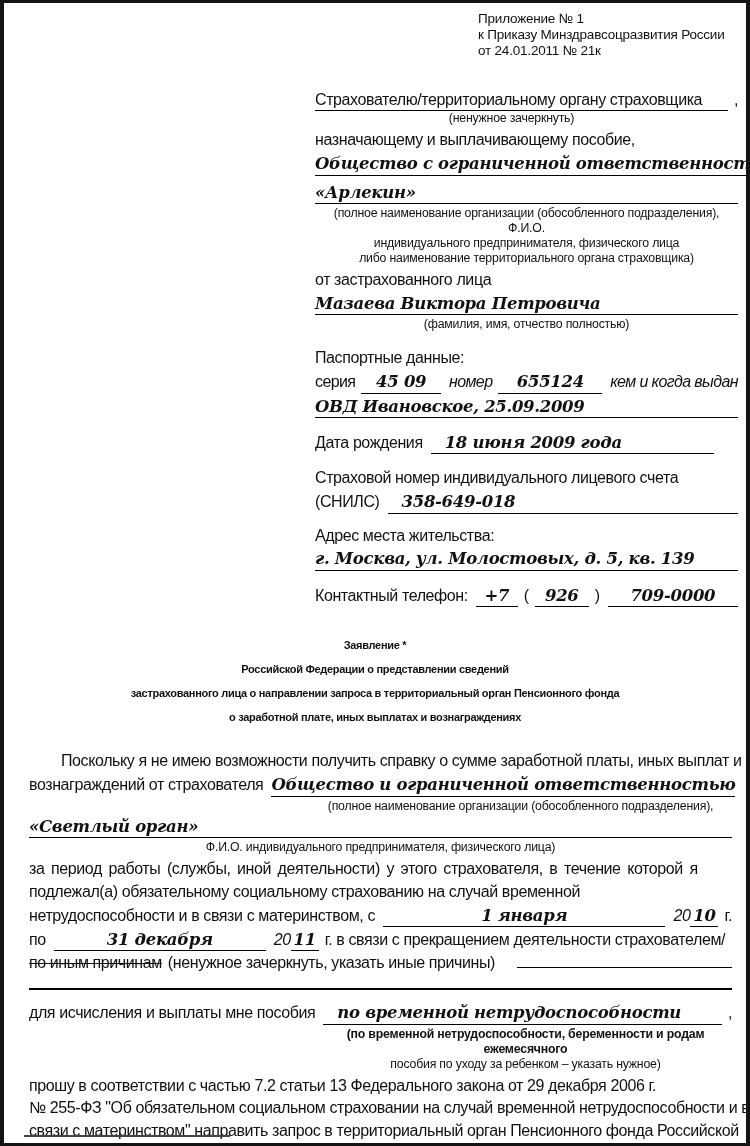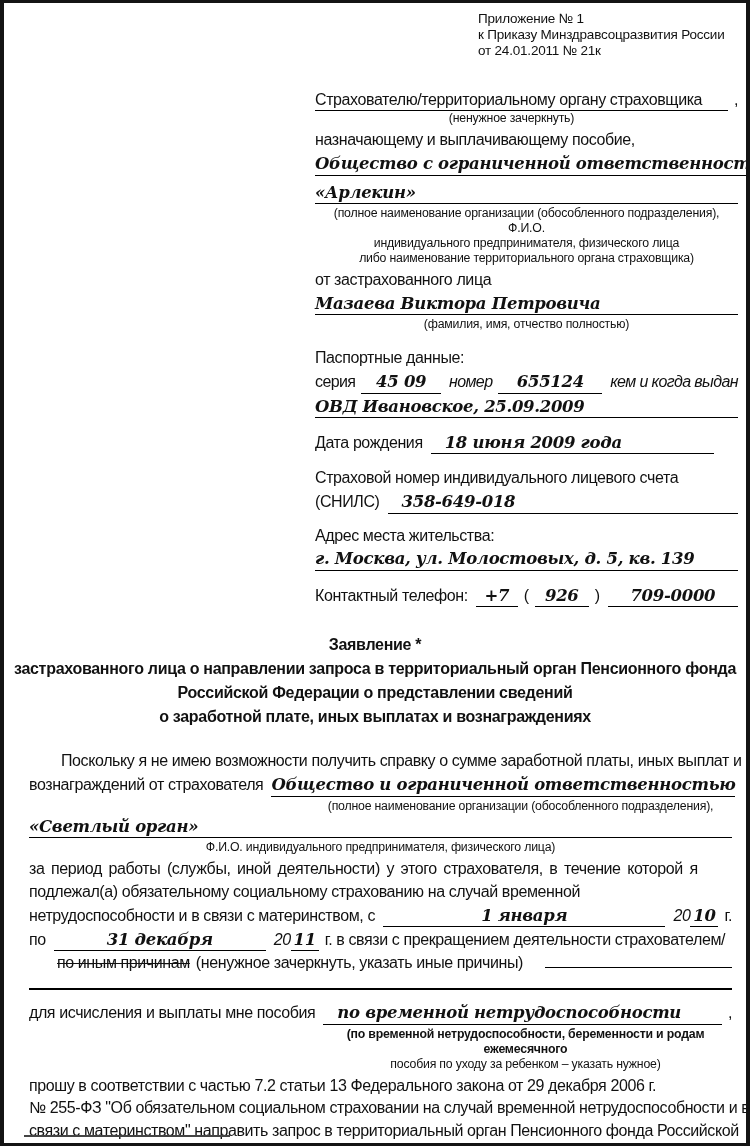--- a/index.html
+++ b/index.html
@@ -35,25 +35,25 @@
     white-space: nowrap;
   }
   .center { text-align: center; }
   .left-pad { padding-left: 14px; }
   .caption { font-size: 12.3px; letter-spacing: -0.2px; text-align: center; line-height: 1.22; }
   .nowrap { white-space: nowrap; }
   .mt2 { margin-top: 2px; } .mt4 { margin-top: 4px; } .mt6 { margin-top: 6px; }
   .mt8 { margin-top: 4px; } .mt12 { margin-top: 12px; } .mt14 { margin-top: 14px; }
   .mt16 { margin-top: 16px; }
   .gap6 { margin-left: 6px; } .gap8 { margin-left: 8px; font-style: italic; }
-  .title-block { margin-top: 26px; text-align: center; font-weight: bold; font-size: 16px; line-height: 24px; letter-spacing: -0.3px; }
+  .title-block { margin-top: 26px; text-align: center; font-weight: bold; font-size: 11px; line-height: 24px; letter-spacing: -0.3px; }
   .body-block { margin: 0 14px 0 25px; }
   .indent { text-indent: 32px; }
   .wide-words { word-spacing: 2.5px; }
-  .strike { text-decoration: line-through; margin-left: 28px; }
+  .strike { text-decoration: line-through; }
   .divider { height: 2px; background: #000; margin-top: 14px; }
   .footnote { position: absolute; left: 20px; bottom: 6px; }
   .footnote-rule { width: 206px; height: 2px; background: #444; }
   .footnote-text { margin: 6px 0 0 40px; font-family: "DejaVu Serif", serif; font-size: 13px; letter-spacing: 0; }
   .smallrow { letter-spacing: -0.6px; }
 </style>
 </head>
 <body>
 
 <div class="page">
@@ -119,22 +119,22 @@
       <span class="ul fillval center gap8" style="width:42px;">+7</span>
       <span class="gap6">(</span>
       <span class="ul fillval center gap6" style="width:54px;">926</span>
       <span class="gap6">)</span>
       <span class="ul grow fillval center gap8">709-0000</span>
     </div>
   </div>
 
   <div class="title-block">
     <div>Заявление *</div>
+    <div>Российской Федерации о представлении сведений</div>
     <div>застрахованного лица о направлении запроса в территориальный орган Пенсионного фонда</div>
-    <div>Российской Федерации о представлении сведений</div>
     <div>о заработной плате, иных выплатах и вознаграждениях</div>
   </div>
 
   <div class="body-block" style="margin-top:22px;">
 
     <div class="indent nowrap">Поскольку я не имею возможности получить справку о сумме заработной платы, иных выплат и</div>
     <div class="line mt2">
       <span class="nowrap">вознаграждений от страхователя</span>
       <span class="ul grow fillval center gap8">Общество и ограниченной ответственностью</span>
     </div>

